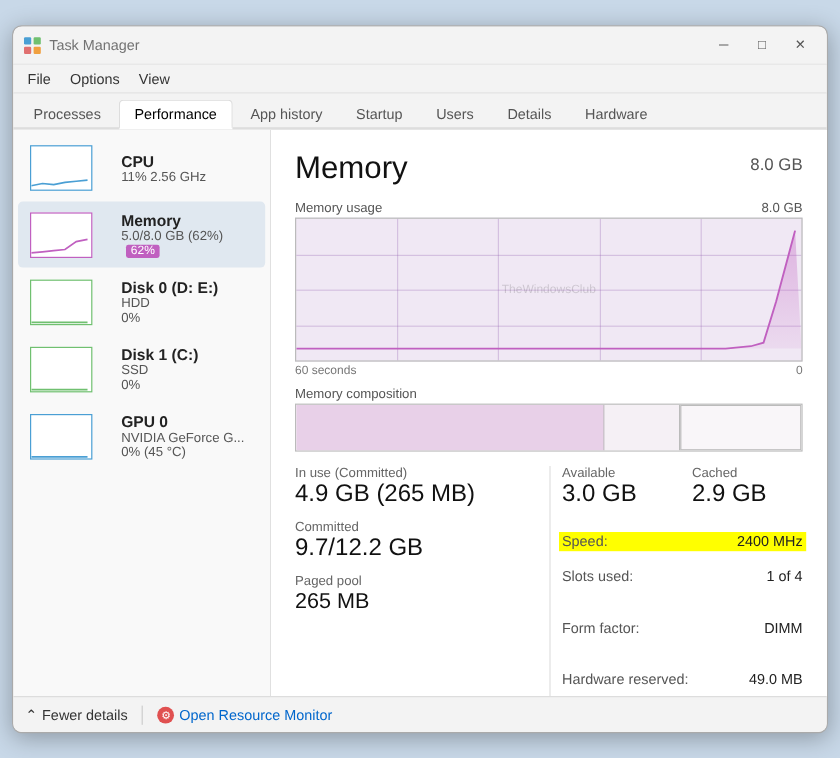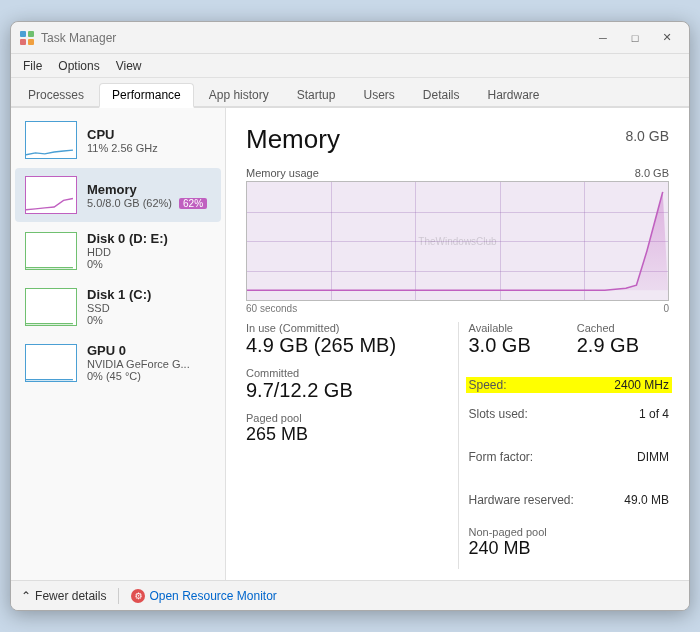--- a/index.html
+++ b/index.html
@@ -116,20 +116,21 @@
       overflow-y: auto;
       padding: 4px 0;
     }
     .sidebar-item {
       display: flex;
       align-items: center;
       padding: 8px 10px;
       cursor: pointer;
       border-radius: 4px;
       margin: 1px 4px;
+      gap: 14px;
     }
     .sidebar-item.active { background: #e0e8f0; }
     .sidebar-thumb {
       width: 52px;
       height: 38px;
       border: 1.5px solid #999;
       margin-right: 10px;
       flex-shrink: 0;
       position: relative;
       background: white;
@@ -466,20 +467,28 @@
             <polyline points="0,110 50,110 100,110 150,110 200,110 250,110 300,110 340,110 360,108 370,105 380,70 390,30 395,10" fill="none" stroke="#c060c0" stroke-width="1.5"></polyline>
           </svg>
           <div class="watermark">TheWindowsClub</div>
         </div>
         <div class="chart-time-labels">
           <span>60 seconds</span>
           <span>0</span>
         </div>
       </div>
 
+      <div class="composition-section">
+        <div class="composition-label">Memory composition</div>
+        <div class="composition-bar">
+          <div class="comp-segment" style="width:61%; background:#e8d0e8; border-right:1px solid #bbb;"></div>
+          <div class="comp-segment" style="width:15%; background:#f5f0f5; border-right:1px solid #bbb;"></div>
+          <div class="comp-segment" style="width:24%; background:#f9f6f9; border:1px solid #bbb;"></div>
+        </div>
+      </div>
 
       <div class="stats-grid">
 
         <div class="stats-left">
           <div class="stat-row">
             <div class="stat-label">In use (Committed)</div>
             <div class="stat-value">4.9 GB (265 MB)</div>
           </div>
           <div class="stat-row">
             <div class="stat-label">Committed</div>

